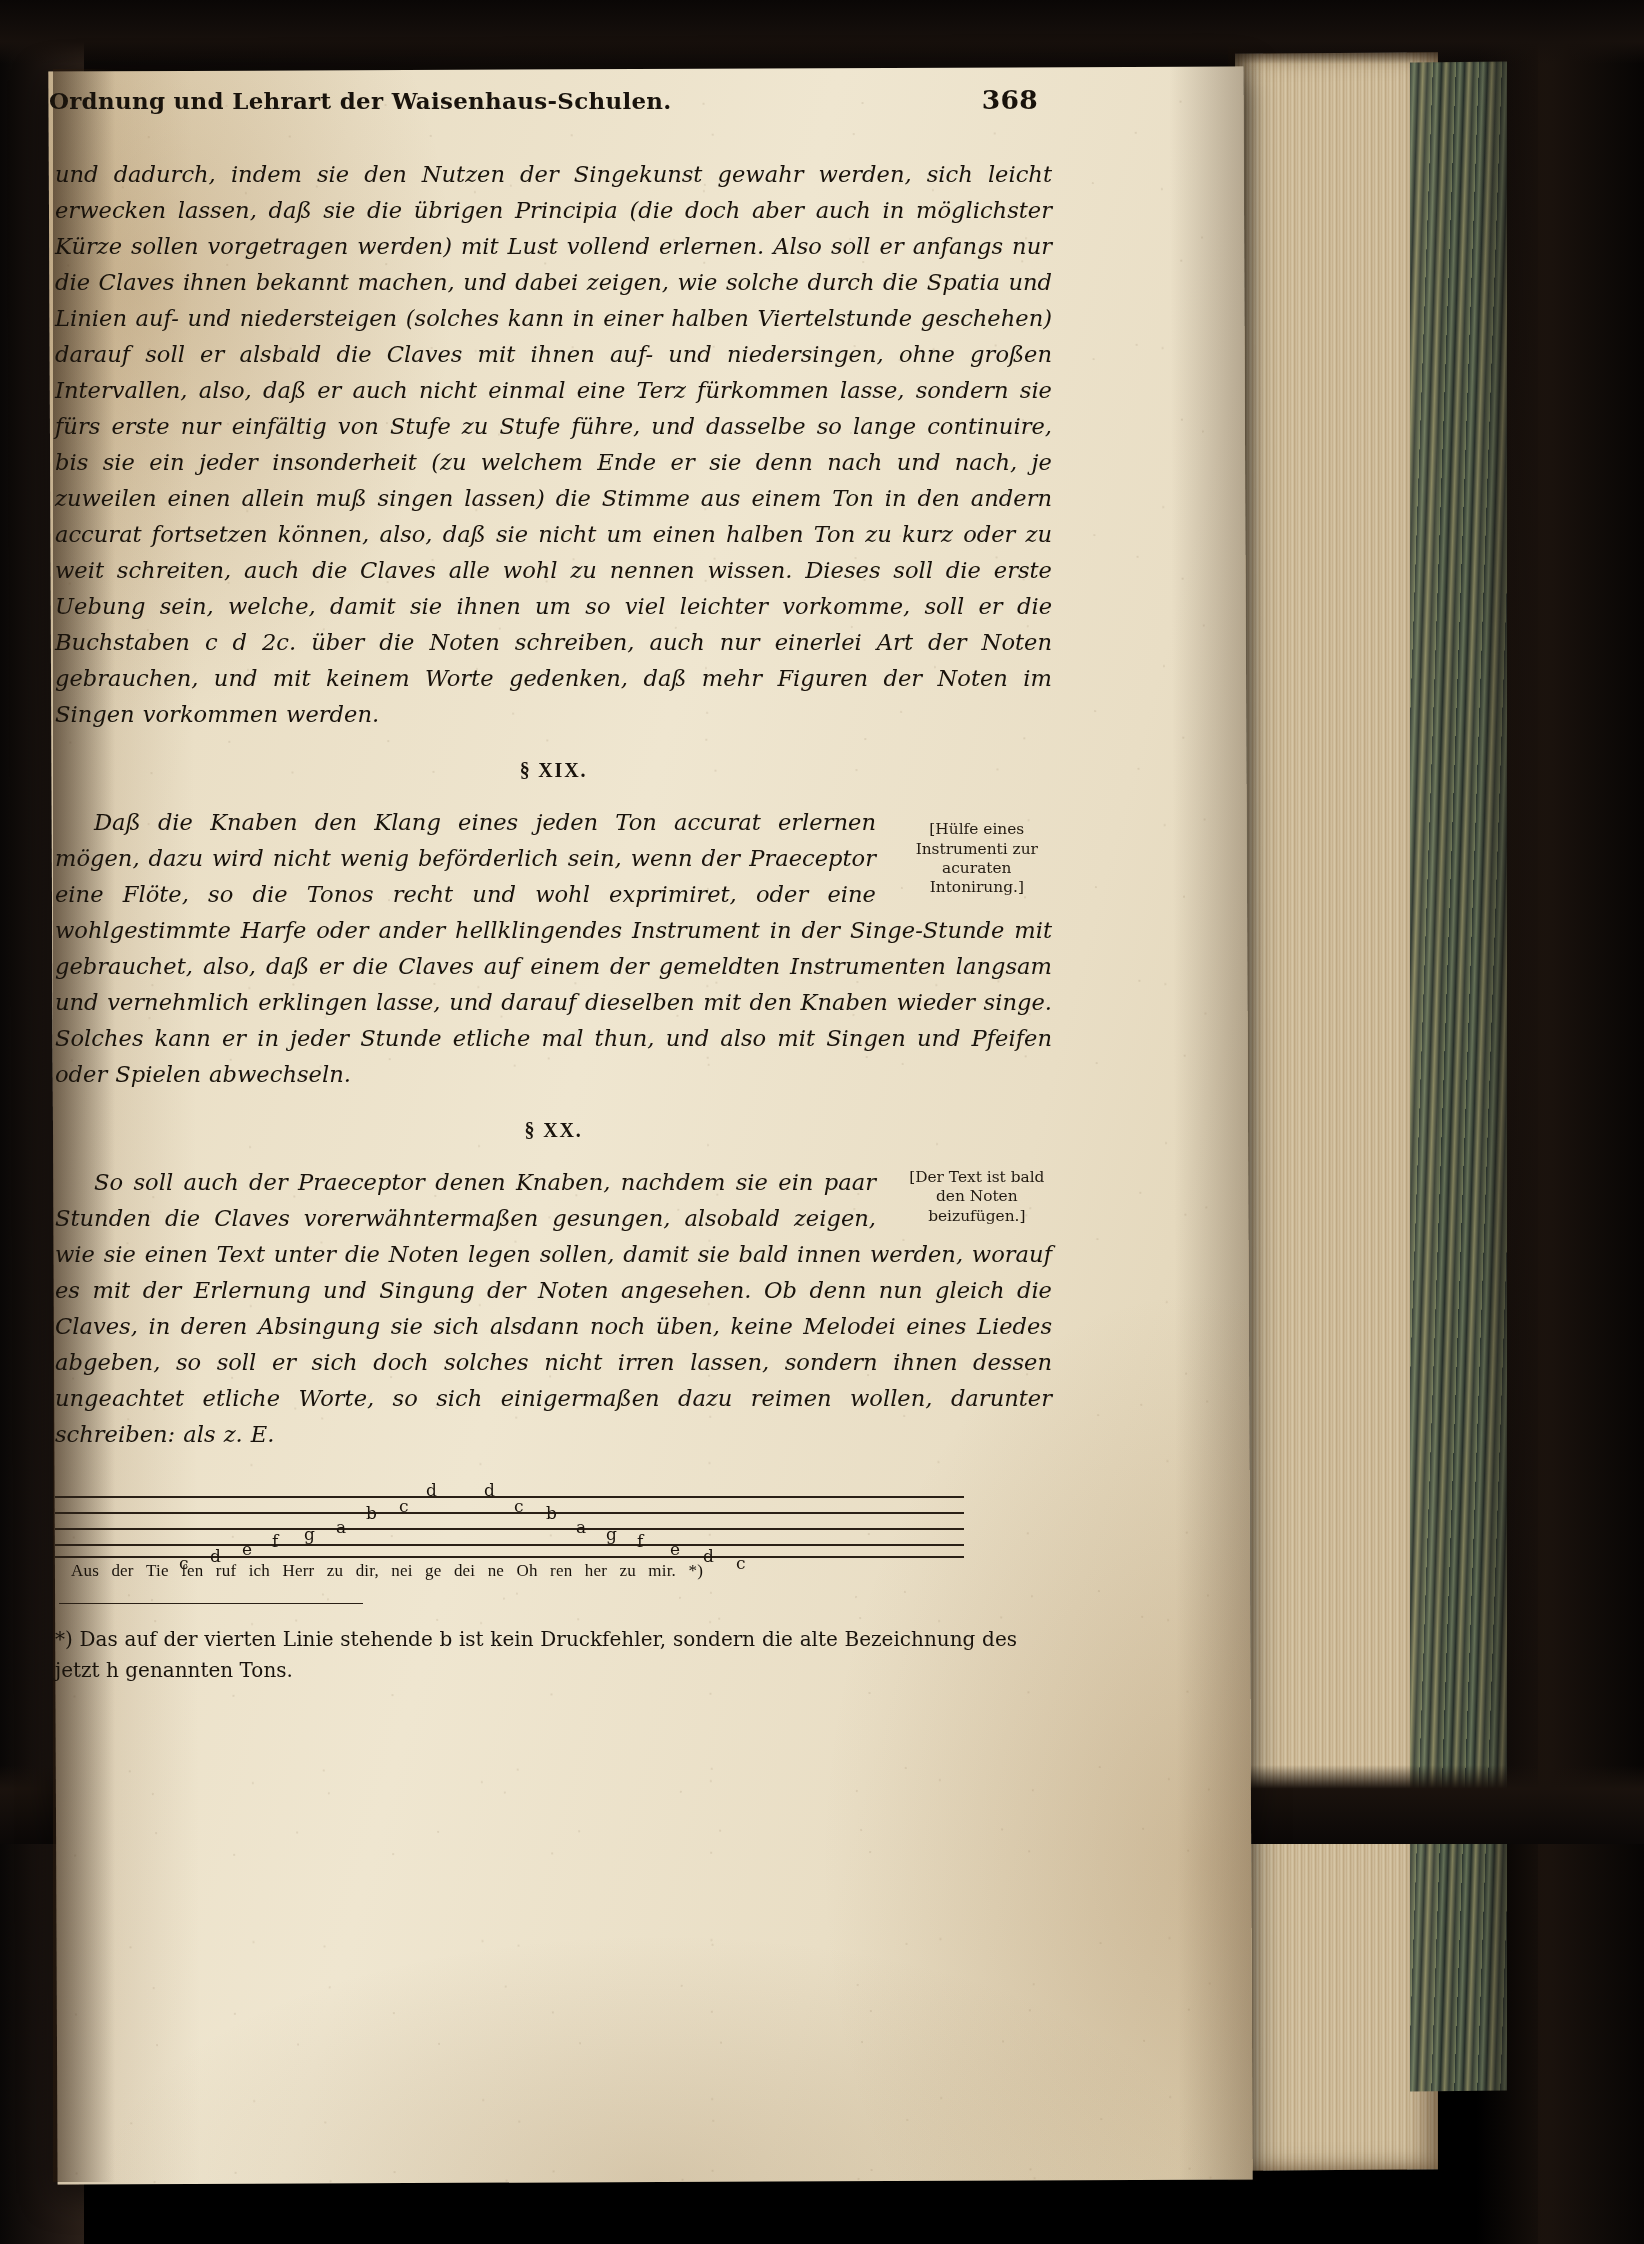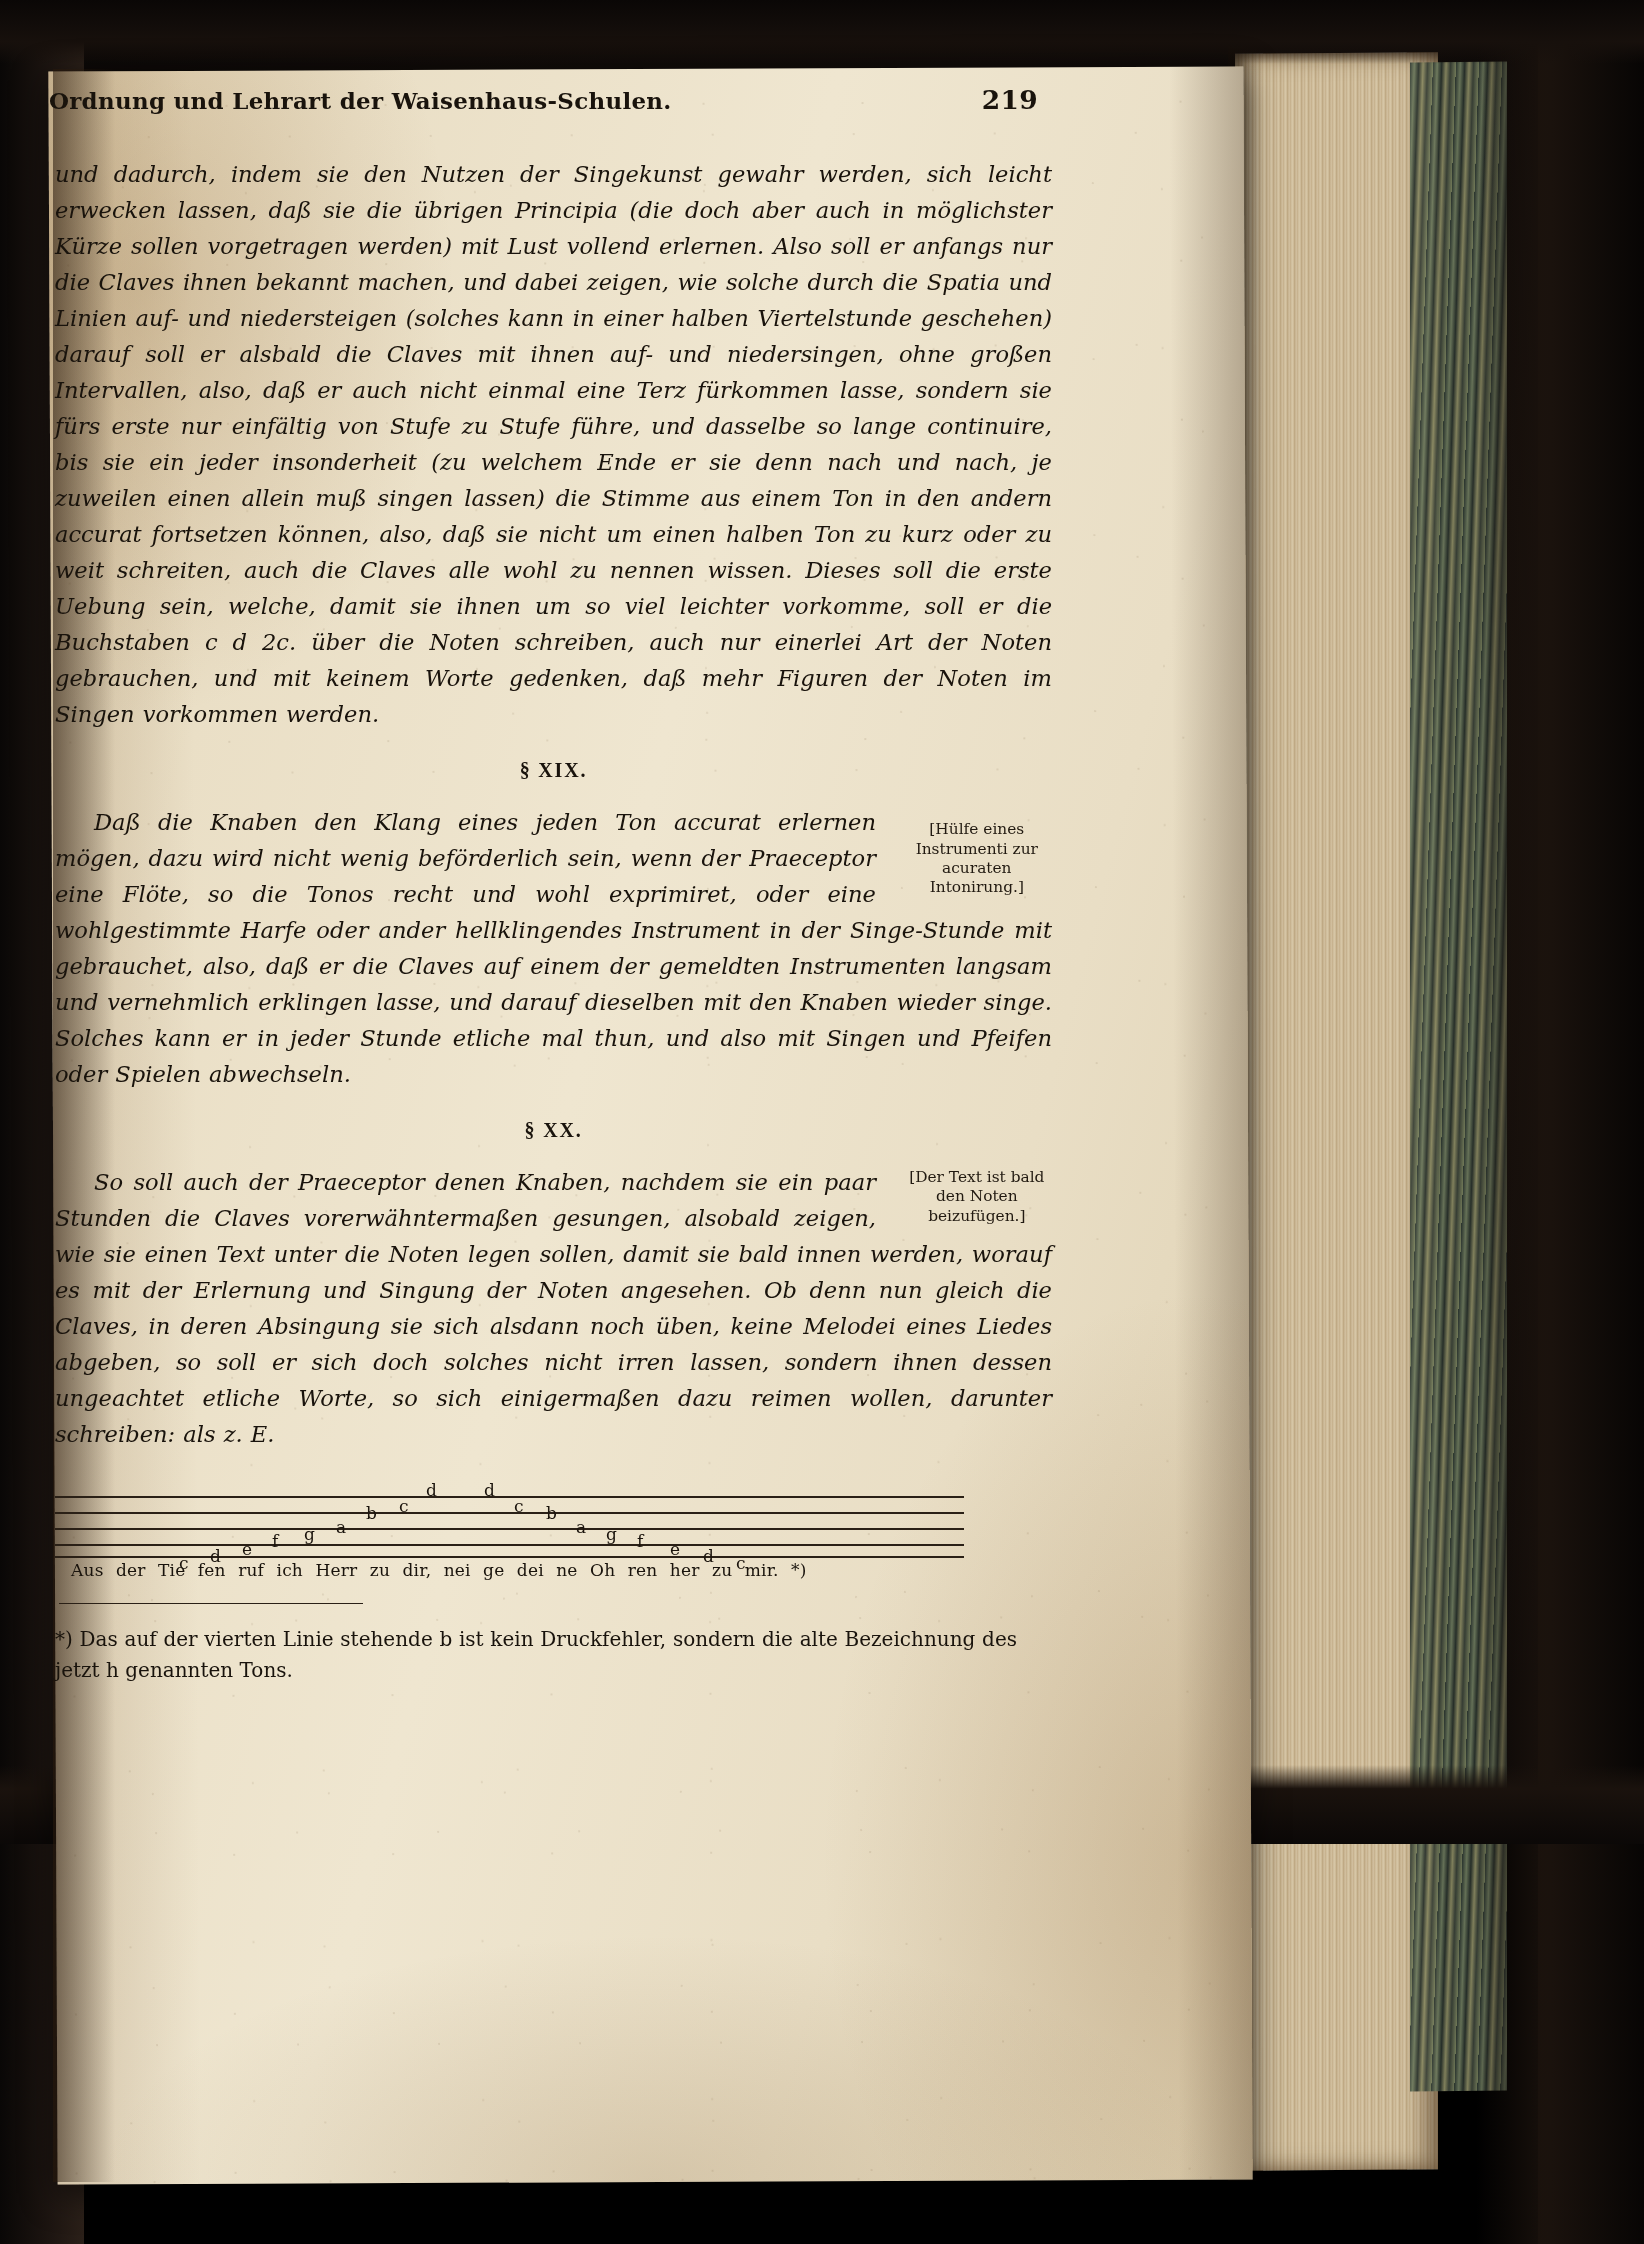--- a/index.html
+++ b/index.html
@@ -239,21 +239,21 @@
   .lyrics {
     position: absolute;
     left: 16px;
     top: 85px;
     width: 900px;
     font-size: 17px;
     letter-spacing: 0.2px;
     white-space: nowrap;
     font-family: "DejaVu Serif", serif;
   }
-  .lyrics span { margin-right: 12.4px; }
+  .lyrics span { margin-right: 12.4px; font-family: Liberation Serif, serif; }
 
   .rule {
     width: 304px;
     height: 1.8px;
     background: #2a2016;
     margin: 19.4px 0 12.4px 3.5px;
   }
   .footnote {
     font-size: 20px;
     line-height: 31px;
@@ -297,21 +297,21 @@
   <div class="page">
     <div class="tear"></div>
     <div class="grain"></div>
   </div>
   <div class="gutter"></div>
 
   <div class="content">
 
     <div class="running-head">
       <div class="rh-title">Ordnung und Lehrart der Waisenhaus-Schulen.</div>
-      <div class="page-no">219</div>
+      <div class="page-no">368</div>
     </div>
 
     <p class="para">und dadurch, indem sie den Nutzen der Singekunst gewahr werden, sich leicht erwecken lassen, daß sie die übrigen Principia (die doch aber auch in möglichster Kürze sollen vorgetragen werden) mit Lust vollend erlernen.   Also soll er anfangs nur die Claves ihnen bekannt machen, und dabei zeigen, wie solche durch die Spatia und Linien auf- und niedersteigen (solches kann in einer halben Viertelstunde geschehen) darauf soll er alsbald die Claves mit ihnen auf- und niedersingen, ohne großen Intervallen, also, daß er auch nicht einmal eine Terz fürkommen lasse, sondern sie fürs erste nur einfältig von Stufe zu Stufe führe, und dasselbe so lange continuire, bis sie ein jeder insonderheit (zu welchem Ende er sie denn nach und nach, je zuweilen einen allein muß singen lassen) die Stimme aus einem Ton in den andern accurat fortsetzen können, also, daß sie nicht um einen halben Ton zu kurz oder zu weit schreiten, auch die Claves alle wohl zu nennen wissen.   Dieses soll die erste Uebung sein, welche, damit sie ihnen um so viel leichter vorkomme, soll er die Buchstaben c d 2c. über die Noten schreiben, auch nur einerlei Art der Noten gebrauchen, und mit keinem Worte gedenken, daß mehr Figuren der Noten im Singen vorkommen werden.</p>
 
     <div class="section-head">§ XIX.</div>
 
     <div class="with-note">
       <div class="shape-note-a"></div>
       <div class="margin-note" style="top:16px;">[Hülfe eines Instrumenti zur acuraten Intonirung.]</div>
       <p class="para indent">Daß die Knaben den Klang eines jeden Ton accurat erlernen mögen, dazu wird nicht wenig beförderlich sein, wenn der Praeceptor eine Flöte, so die Tonos recht und wohl exprimiret, oder eine wohlgestimmte Harfe oder ander hellklingendes Instrument in der Singe-Stunde mit gebrauchet, also, daß er die Claves auf einem der gemeldten Instrumenten langsam und vernehmlich erklingen lasse, und darauf dieselben mit den Knaben wieder singe. Solches kann er in jeder Stunde etliche mal thun, und also mit Singen und Pfeifen oder Spielen abwechseln.</p>

